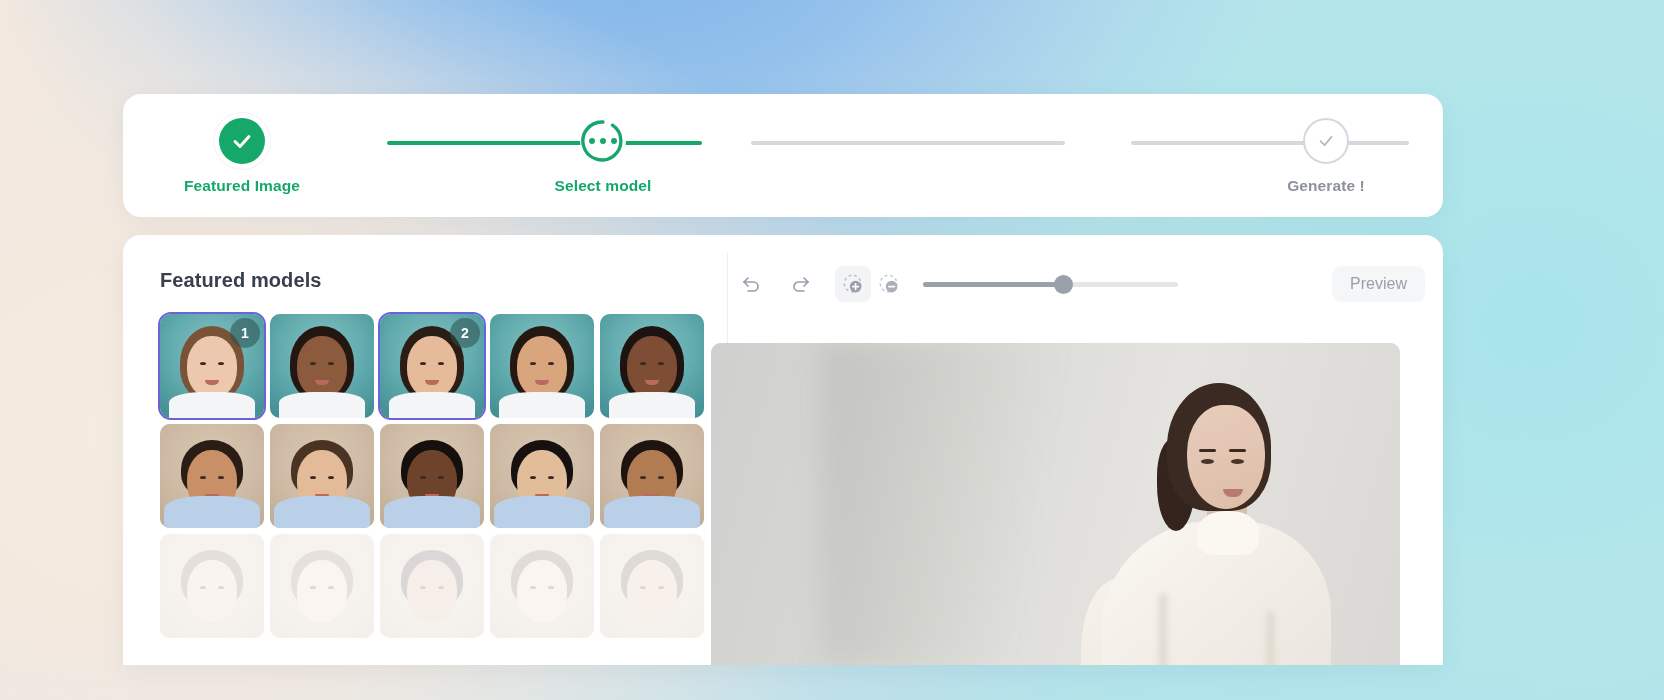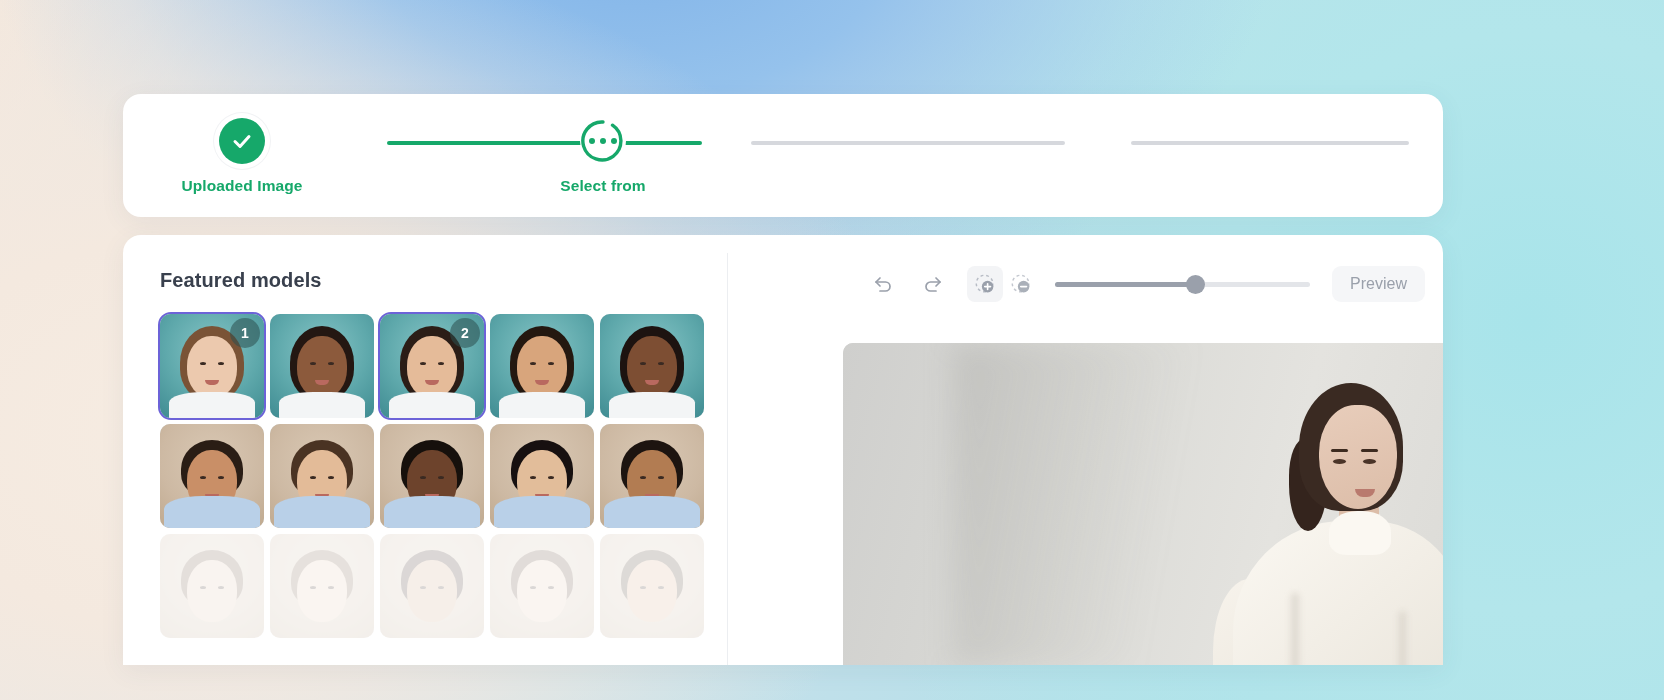--- a/index.html
+++ b/index.html
@@ -48,21 +48,21 @@
   .step.s-current .step-label{ color:#16a86a; }
   .step.s-todo .step-label{ color:#8c919c; }
 
   
   .main-card{
     position:absolute; left:123px; top:235px; width:1320px; height:430px;
     background:#fff; border-radius:18px 18px 0 0;
     box-shadow:0 6px 26px rgba(60,80,110,.07);
     overflow:hidden; display:flex;
   }
-  .left-pane{ width:720px; padding:34px 0 0 37px; position:relative; }
+  .left-pane{ width:588px; padding:34px 0 0 37px; position:relative; }
   .divider{ position:absolute; left:604px; top:18px; bottom:0; width:1px; background:#eceef1; }
   .right-pane{ flex:1; padding:18px 0 14px 0; position:relative; }
 
   .panel-title{ font-size:20px; font-weight:bold; color:#39404d; letter-spacing:.1px; }
   .panel-sub{ margin-top:16px; font-size:15.5px; line-height:23px; color:#5c6472; width:500px; }
 
   .grid{ margin-top:22px; display:grid; grid-template-columns:repeat(5, 104px); gap:6px; }
   .thumb{
     width:104px; height:104px; border-radius:10px; position:relative; overflow:hidden;
     background:#cfd6d8;
@@ -153,38 +153,46 @@
       <div class="track done" style="left:264px; width:315px;"></div>
       <div class="track todo" style="left:628px; width:314px;"></div>
       <div class="track todo" style="left:1008px; width:278px;"></div>
 
       <div class="step s-done" style="left:119px;">
         <div class="node complete">
           <svg viewBox="0 0 24 24" fill="none" stroke="#ffffff" stroke-width="3" stroke-linecap="round" stroke-linejoin="round">
             <polyline points="5,12.5 10,17.5 19,7.5"></polyline>
           </svg>
         </div>
-        <div class="step-label">Uploaded Image</div>
+        <div class="step-label">Featured Image</div>
       </div>
 
       <div class="step s-current" style="left:480px;">
         <div class="node current">
           <svg class="ring" viewBox="0 0 46 46" fill="none">
             <path d="M32.5 7.2 A19 19 0 1 1 23 4" stroke="#16a86a" stroke-width="3.4" stroke-linecap="round"></path>
           </svg>
           <span class="dots">
               <i></i>
               <i></i>
               <i></i>
             </span>
         </div>
-        <div class="step-label">Select from</div>
+        <div class="step-label">Select model</div>
       </div>
 
 
+      <div class="step s-todo" style="left:1203px;">
+        <div class="node pending">
+          <svg viewBox="0 0 24 24" fill="none" stroke="#b3b7bf" stroke-width="1.9" stroke-linecap="round" stroke-linejoin="round">
+            <polyline points="6,12 10.5,16.5 18,7.5"></polyline>
+          </svg>
+        </div>
+        <div class="step-label">Generate !</div>
+      </div>
 
     </div>
   </div>
 
   <div class="main-card">
 
     <div class="left-pane">
       <div class="panel-title">Featured models</div>
       <div class="grid" id="model-grid">
           <div class="thumb sel">

